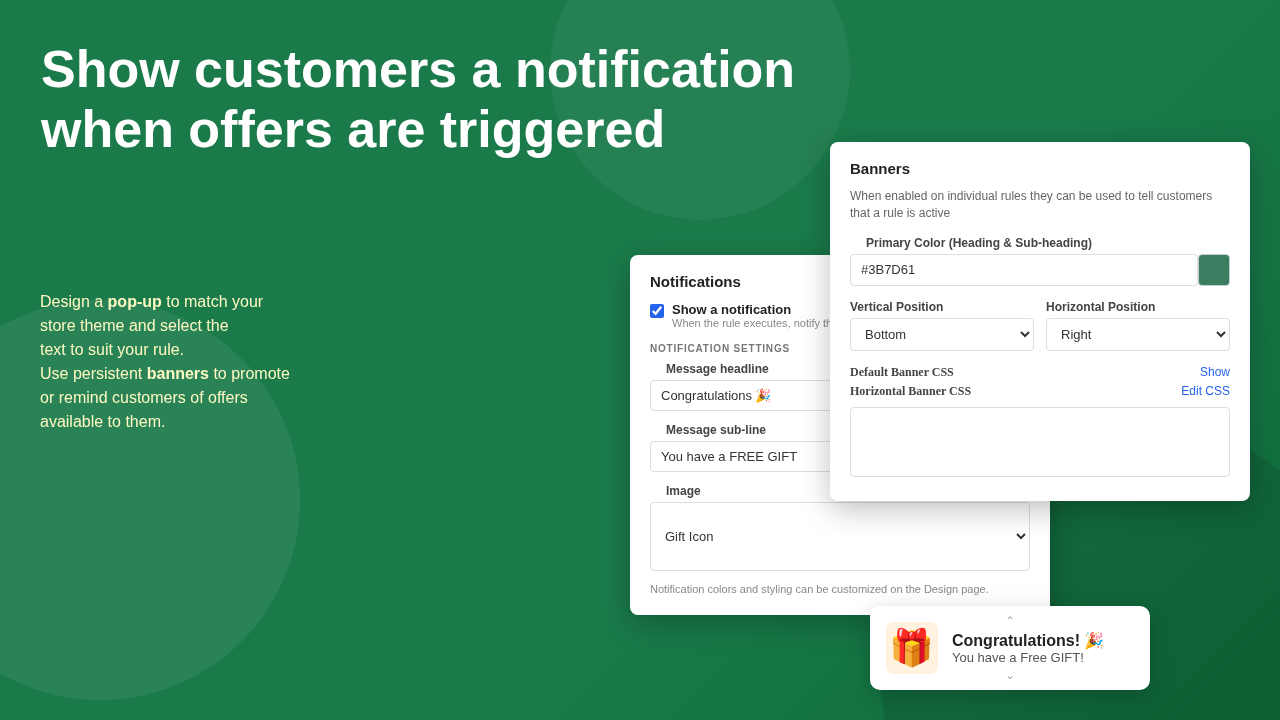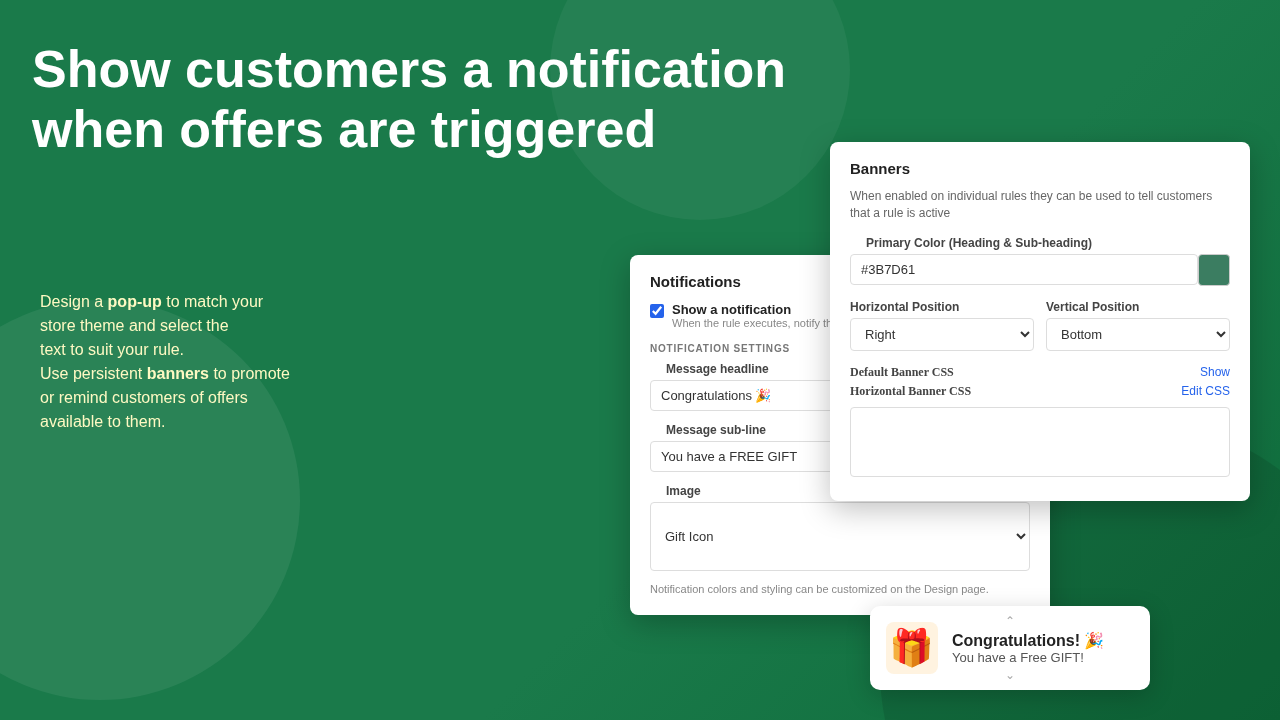--- a/index.html
+++ b/index.html
@@ -45,21 +45,21 @@
       height: 500px;
       border-radius: 50%;
       background: rgba(0,0,0,0.1);
       bottom: -200px;
       right: -100px;
     }
 
     .main-title {
       position: absolute;
       top: 40px;
-      left: 32px;
+      left: 41px;
       color: white;
       font-size: 52px;
       font-weight: 900;
       line-height: 1.15;
       max-width: 760px;
     }
 
     .body-text {
       position: absolute;
       top: 290px;
@@ -189,21 +189,20 @@
     .banners-desc {
       font-size: 12px;
       color: #666;
       margin-bottom: 14px;
       line-height: 1.4;
       margin-top: 11px;
     }
 
     .color-row {
       display: flex;
-      align-items: center;
       margin-bottom: 14px;
     }
 
     .color-input {
       flex: 1;
       border: 1px solid #ddd;
       border-radius: 4px;
       padding: 7px 10px;
       font-size: 13px;
       color: #333;
@@ -379,35 +378,35 @@
 <div class="banners-panel">
   <div class="banners-title">Banners</div>
   <div class="banners-desc">When enabled on individual rules they can be used to tell customers that a rule is active</div>
   <div class="field-label">Primary Color (Heading &amp; Sub-heading)</div>
   <div class="color-row">
     <input class="color-input" type="text" value="#3B7D61" style="">
     <div class="color-swatch"></div>
   </div>
   <div class="position-row">
     <div class="position-col">
+      <label>Vertical Position</label>
+      <select class="position-select">
+        <option>Top</option>
+        <option>Middle</option>
+        <option selected="">Bottom</option>
+      </select>
+    </div>
+    <div class="position-col">
       <label>Horizontal Position</label>
       <select class="position-select">
         <option>Left</option>
         <option>Center</option>
         <option selected="">Right</option>
       </select>
     </div>
-    <div class="position-col">
-      <label>Vertical Position</label>
-      <select class="position-select">
-        <option>Top</option>
-        <option>Middle</option>
-        <option selected="">Bottom</option>
-      </select>
-    </div>
   </div>
   <div class="css-row">
     <span class="css-label">Default Banner CSS</span>
     <a class="css-link">Show</a>
   </div>
   <div class="css-row">
     <span class="css-label">Horizontal Banner CSS</span>
     <a class="css-link">Edit CSS</a>
   </div>
   <textarea class="css-textarea" style=""></textarea>

